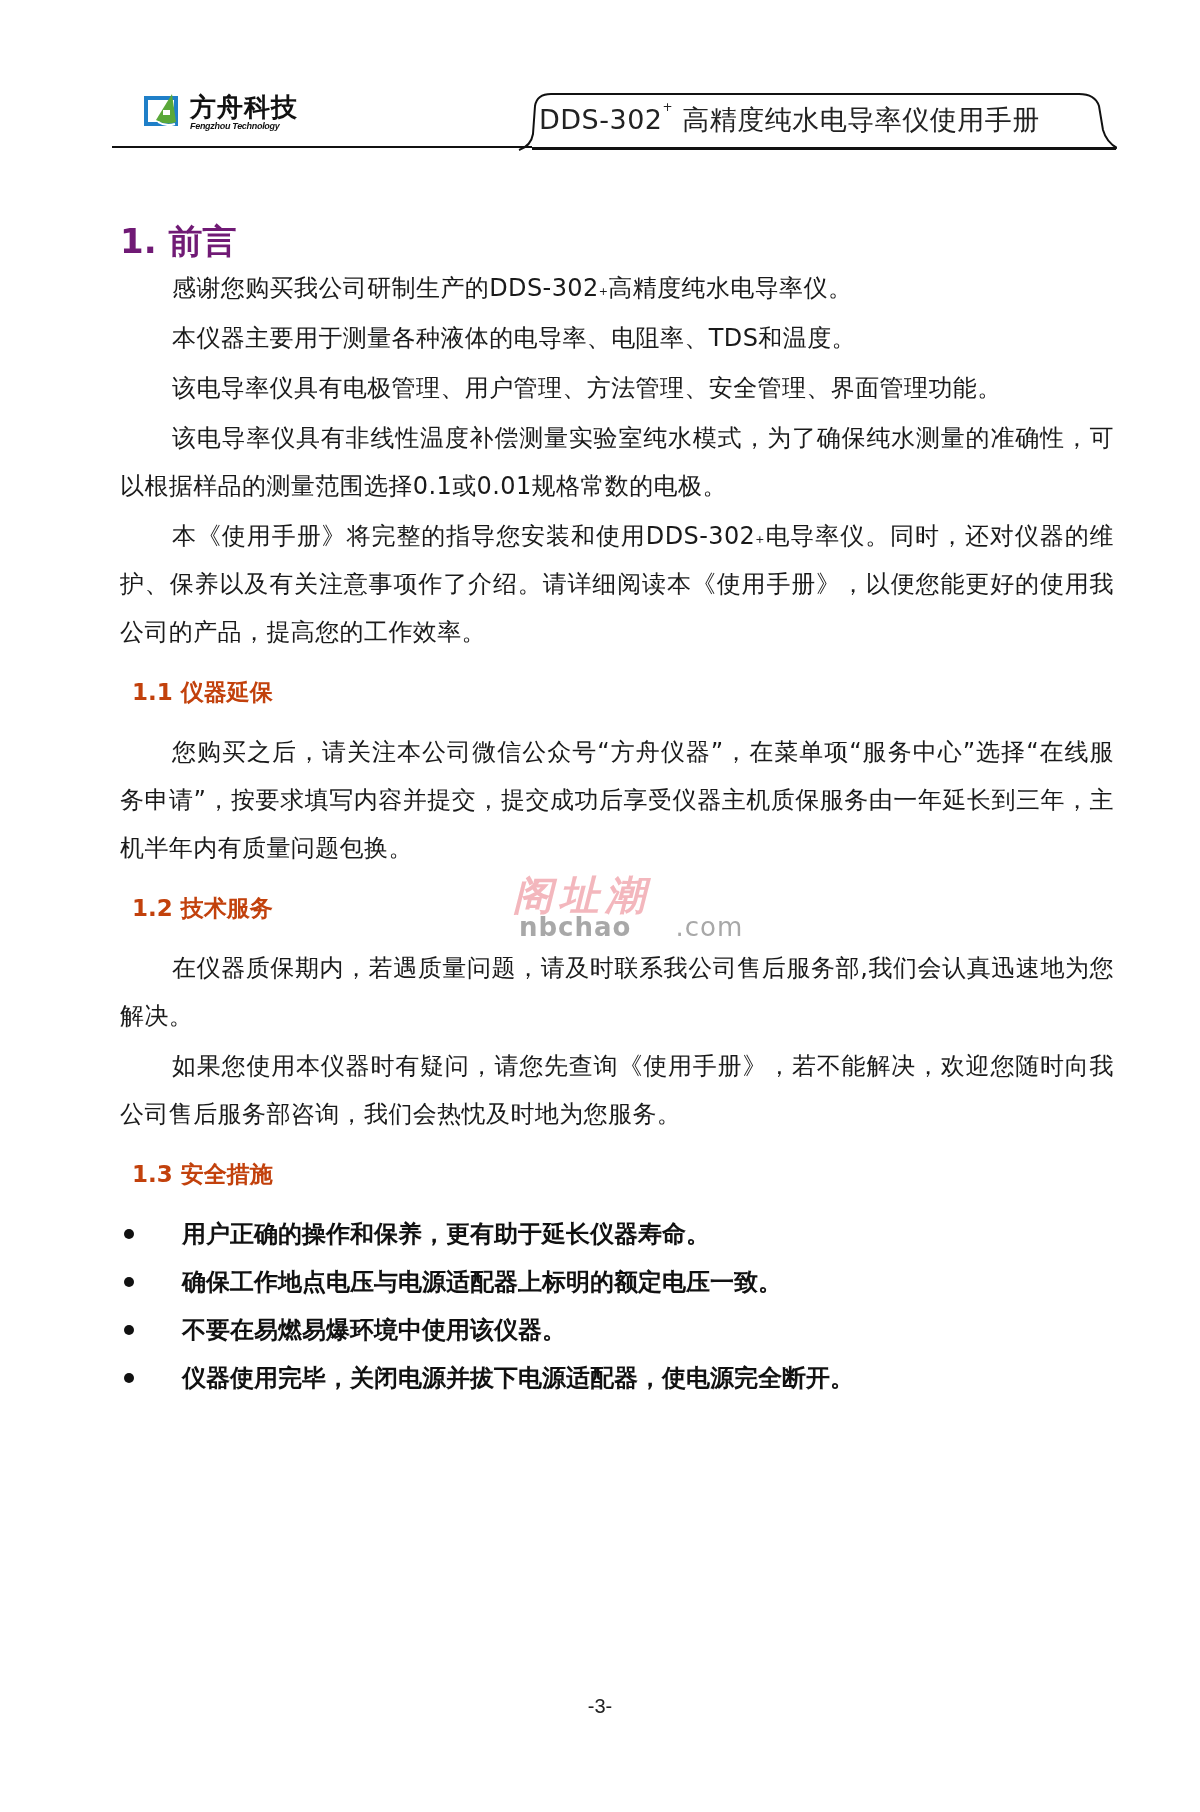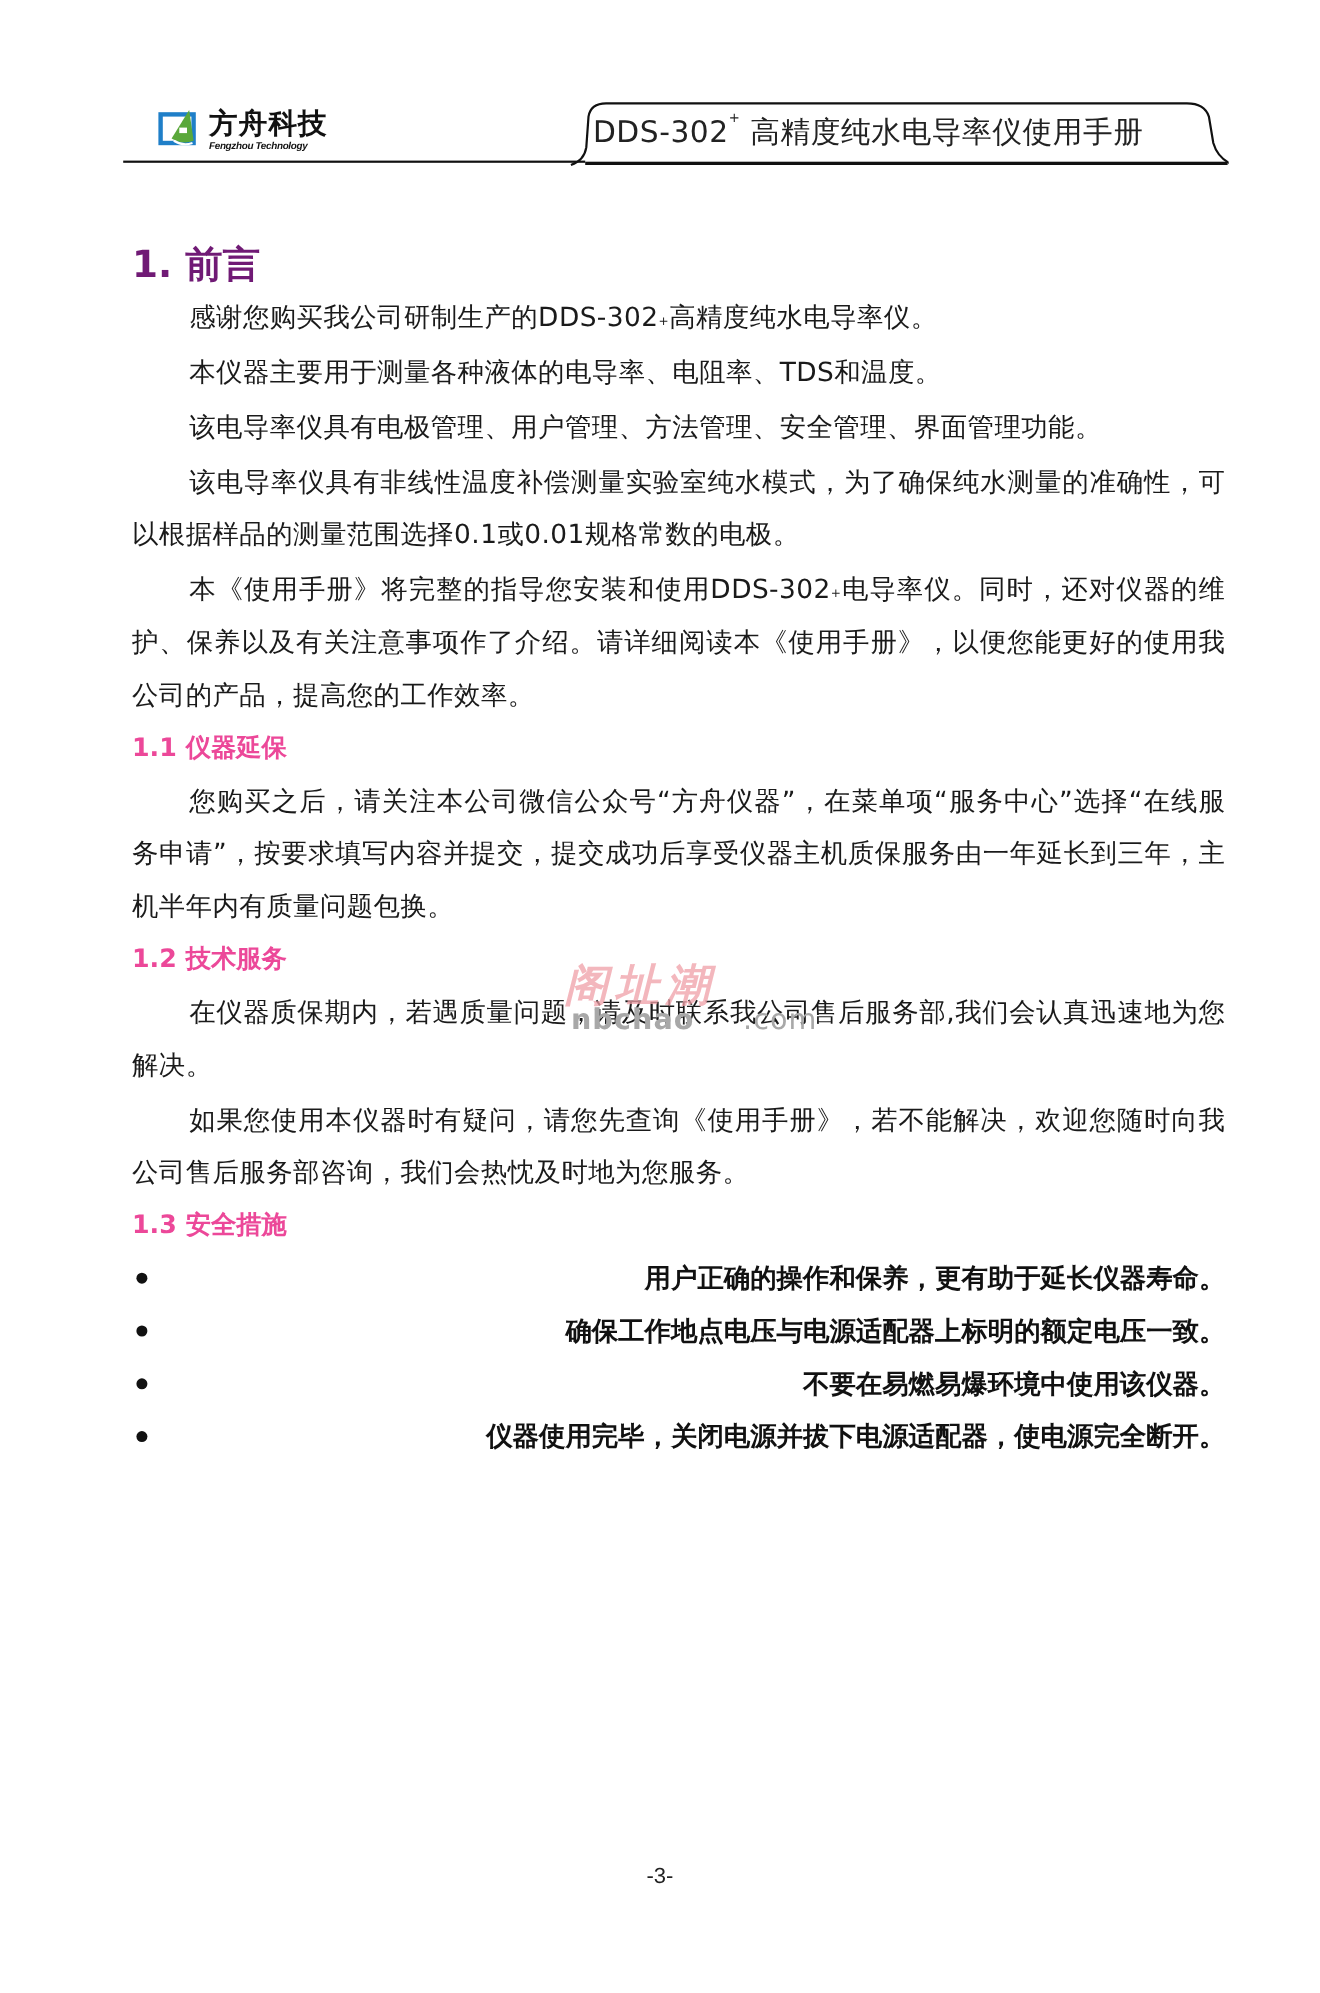--- a/index.html
+++ b/index.html
@@ -1,43 +1,43 @@
 <!DOCTYPE html>
 <html><head>
 <meta charset="utf-8">
 <style>
   html, body { margin: 0; padding: 0; background: #ffffff; }
   body { width: 1200px; height: 1812px; position: relative; overflow: hidden;
          font-family: "DejaVu Sans", "Liberation Sans", sans-serif; color: #1a1a1a; }
   .header { position: absolute; left: 112px; top: 80px; width: 1004px; height: 78px; }
   .header-rule-left { position: absolute; left: 0; top: 66px; width: 420px; height: 2px; background: #111; }
   .header-rule-right { position: absolute; left: 420px; top: 67px; width: 584px; height: 3px; background: #111; }
-  .logo { position: absolute; left: 32px; top: 14px; height: 48px; display: flex; align-items: center; }
+  .logo { position: absolute; left: 32px; top: 14px; height: 48px; display: flex; align-items: flex-start; }
   .logo-mark { width: 40px; height: 36px; position: relative; margin-right: 6px; }
   .logo-mark .frame { position: absolute; left: 0; top: 2px; width: 34px; height: 30px;
                       border: 4px solid #1f7fc8; box-sizing: border-box; background: #fff; }
   .logo-mark svg { position: absolute; left: 4px; top: -2px; }
   .logo-text { display: flex; flex-direction: column; line-height: 1; }
   .logo-cn { font-size: 26px; font-weight: bold; color: #111; letter-spacing: 1px; font-family: "DejaVu Sans", sans-serif; }
   .logo-en { font-size: 9px; font-weight: bold; color: #111; margin-top: 2px; font-family: "Liberation Sans", sans-serif; letter-spacing: -0.3px; font-style: italic; }
   .title-tab { position: absolute; left: 405px; top: 10px; width: 600px; height: 58px; }
   .title-tab svg { position: absolute; left: 0; top: 0; }
   .title-text { position: absolute; left: 22px; top: 12px; font-size: 27px; color: #222;
                 font-family: "DejaVu Sans", sans-serif; white-space: nowrap; letter-spacing: 0.5px; }
   .title-text sup { font-size: 12px; vertical-align: top; position: relative; top: -2px; }
 
   .content { position: absolute; left: 120px; top: 218px; width: 994px; }
   h1 { margin: 0; font-size: 34px; font-weight: bold; line-height: 46px; color: #701a75; }
-  h2 { margin: 0; font-size: 23px; font-weight: bold; line-height: 48px; color: #ec4899; }
+  h2 { margin: 12px; font-size: 23px; font-weight: bold; line-height: 48px; color: #c2410c; }
   p { margin: 0; font-size: 24px; line-height: 48px; color: #1a1a1a; letter-spacing: 0.4px; text-align: justify; }
   p.indent { text-indent: 52px; }
   p.gap { margin-top: 2px; }
   sup { font-size: 11px; vertical-align: top; position: relative; top: 4px; }
   ul { list-style: none; margin: 0; padding: 0; }
-  ul li { position: relative; padding-left: 62px; font-size: 24px; line-height: 48px; font-weight: bold; color: #111; text-align: right; }
+  ul li { position: relative; padding-left: 62px; font-size: 24px; line-height: 48px; font-weight: bold; color: #111; }
   ul li .bullet { position: absolute; left: 4px; top: 19px; width: 10px; height: 10px; border-radius: 50%; background: #111; }
 
   .watermark { position: absolute; left: 505px; top: 868px; width: 190px; height: 80px; pointer-events: none; }
   .wm-cn { position: absolute; left: 8px; top: 0; font-size: 40px; font-weight: bold; color: #f0a0a8; opacity: 0.75;
            font-style: italic; letter-spacing: 6px; text-align: center; }
   .wm-en { position: absolute; left: 14px; top: 44px; font-size: 26px; font-weight: bold; color: #a8a8a8;
            font-family: "DejaVu Sans", sans-serif; letter-spacing: 1px; }
   .wm-en span { font-weight: normal; margin-left: 44px; }
 
   .page-number { position: absolute; left: 0; width: 1200px; top: 1695px; text-align: center; font-size: 20px; color: #222;

